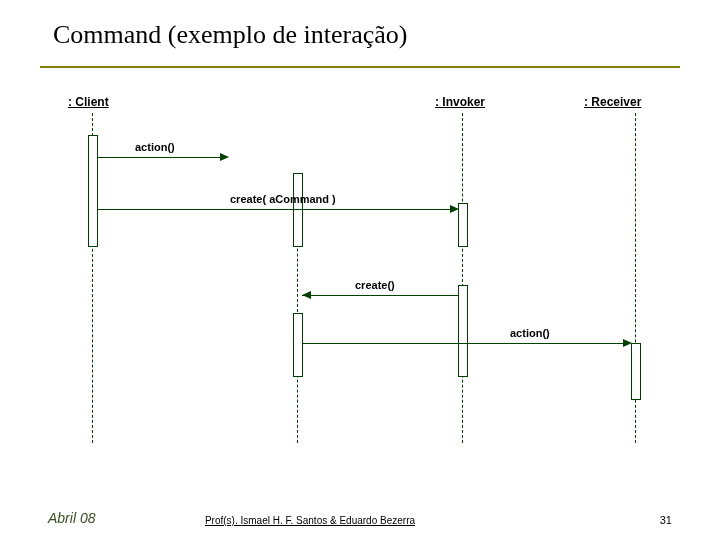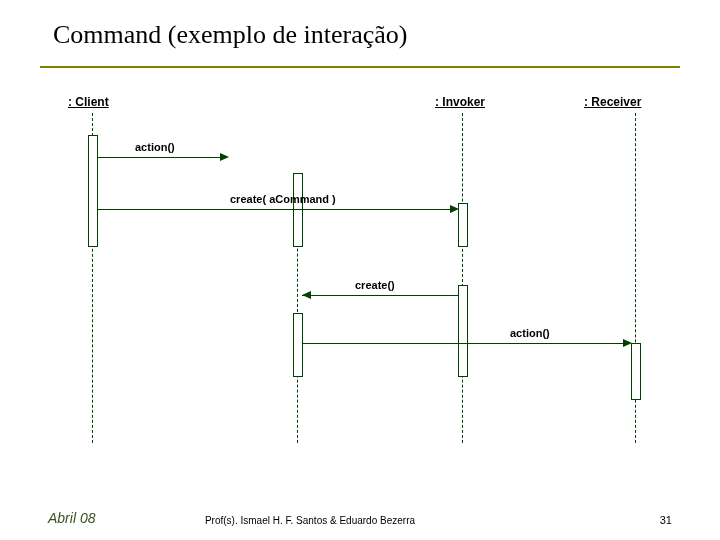--- a/index.html
+++ b/index.html
@@ -91,20 +91,21 @@
   }
   .footer-center {
     position: absolute;
     bottom: 14px;
     left: 0;
     width: 620px;
     text-align: center;
     font-family: Arial, sans-serif;
     font-size: 10px;
     color: #000;
+    text-decoration: underline;
   }
   .footer-right {
     position: absolute;
     bottom: 14px;
     right: 48px;
     font-family: Arial, sans-serif;
     font-size: 11px;
     color: #000;
   }
 </style>

